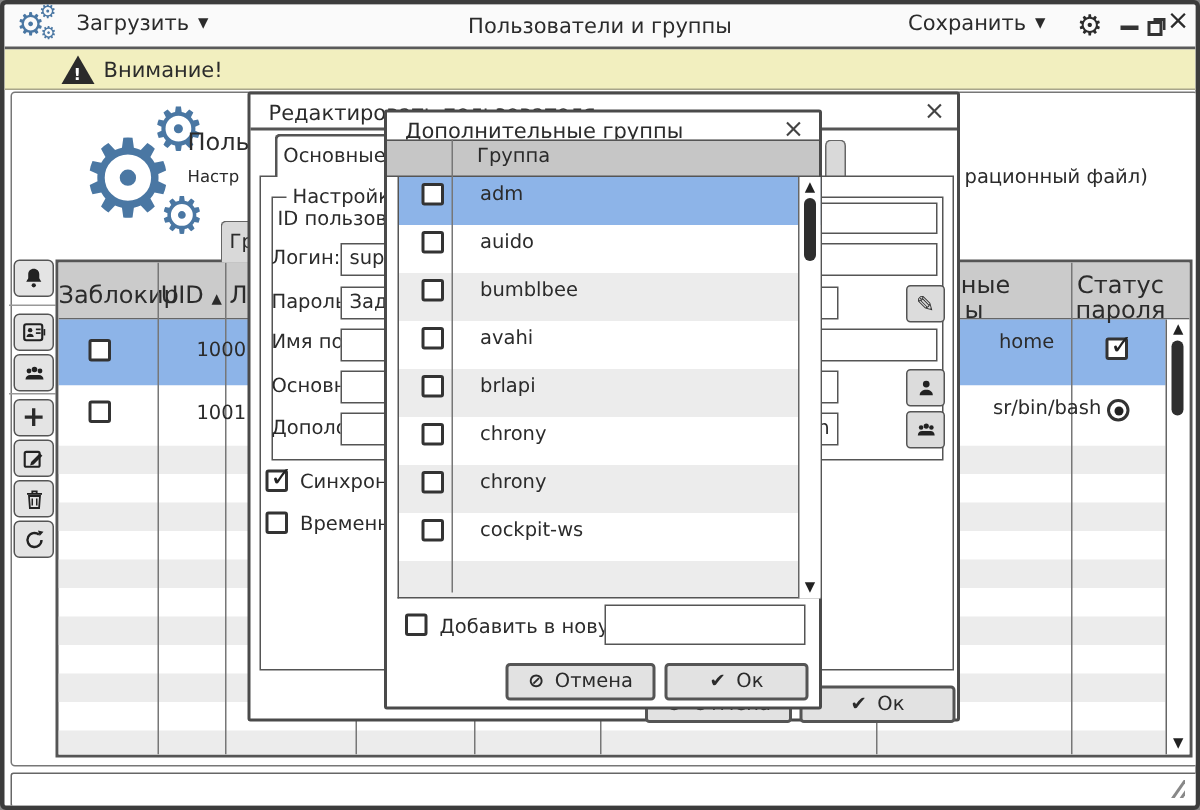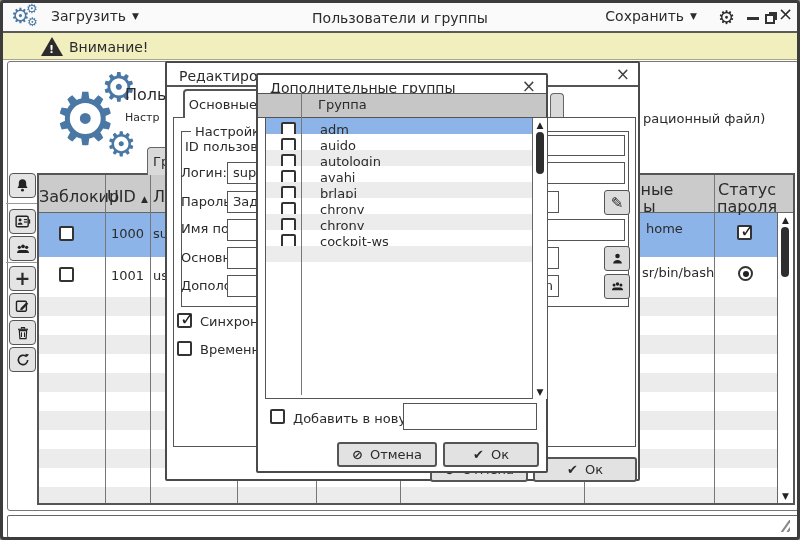--- a/index.html
+++ b/index.html
@@ -68,21 +68,21 @@
   .table { position:absolute; left:34px; top:170px; width:758px; height:332px;
            border:2px solid #555; background:#fff; overflow:hidden; z-index:1; }
   .t-header { position:absolute; left:0; top:0; width:100%; height:38px; background:#cbcbcb;
               border-bottom:1.5px solid #666; font-size:12.5px; }
   .t-col { position:absolute; top:0; bottom:0; width:1px; background:#777; }
   .stripes { position:absolute; left:0; top:122px; right:16px; bottom:0; }
   .stripe { height:19px; }
   .stripe:nth-child(odd) { background:#ececec; }
   .row1 { position:absolute; left:0; top:38px; width:742px; height:44px; background:#8db4e8; }
   .row2 { position:absolute; left:0; top:82px; width:742px; height:40px; background:#fff; }
-  .cell { position:absolute; font-size:13px; }
+  .cell { position:absolute; font-size:13px;margin-left:20px; }
   .hdr { position:absolute; text-align:center; }
 
   
   .vsb { position:absolute; background:#fff; border-left:1.5px solid #666; }
   .sb-arrow { position:absolute; left:0; width:100%; text-align:center; font-size:9px; color:#222; }
   .sb-thumb { position:absolute; left:3px; width:8px; background:#2e2e2e; border-radius:4px; }
 
   
   .cb { position:absolute; width:15px; height:15px; border:2px solid #333; border-radius:2px; background:#fff; }
   .cb.checked::after { content:"✓"; position:absolute; left:1px; top:-7px; font-size:18px; font-weight:bold; color:#222; }
@@ -115,21 +115,21 @@
   .groupbox { position:absolute; left:14px; top:68px; width:448px; height:176px; border:1.5px solid #555; }
   .gb-legend { position:absolute; left:24px; top:61px; background:#fff; padding:0 4px; font-size:13px; white-space:nowrap; }
   .flabel { position:absolute; font-size:13px; white-space:nowrap; }
 
   
   .glist-header { position:absolute; left:0; top:18px; width:100%; height:25px; background:#c6c6c6;
                   border-top:1.5px solid #555; border-bottom:1.5px solid #555; }
   .glist { position:absolute; left:7px; top:43px; width:283px; height:281px;
            border-left:1.5px solid #555; border-right:1.5px solid #555; border-bottom:1.5px solid #555;
            overflow:hidden; }
-  .grow { position:relative; height:16px; }
+  .grow { position:relative; height:32px; }
   .grow:nth-child(odd) { background:#ececec; }
   .grow:nth-child(even) { background:#fff; }
   .grow.selected { background:#8db4e8; }
   .grow .cb { left:15px; top:4px; }
   .grow .gname { position:absolute; left:54px; top:4px; font-size:13px; }
   .gcol-div { position:absolute; left:43px; top:18px; bottom:76px; width:1px; background:#777; z-index:1; }
   .ghdr-label { position:absolute; left:60px; top:22px; font-size:13px; }
 
   .resize-grip { position:absolute; right:8px; bottom:5px; width:14px; height:12px; overflow:hidden; }
   .resize-grip i { position:absolute; width:16px; height:1.5px; background:#888; transform:rotate(-55deg); }
@@ -366,21 +366,21 @@
       <div class="grow selected">
           <span class="cb" style="position:absolute"></span>
           <span class="gname">adm</span>
         </div>
       <div class="grow">
           <span class="cb" style="position:absolute"></span>
           <span class="gname">auido</span>
         </div>
       <div class="grow">
           <span class="cb" style="position:absolute"></span>
-          <span class="gname">autologin</span>
+          <span class="gname">bumblbee</span>
         </div>
       <div class="grow">
           <span class="cb" style="position:absolute"></span>
           <span class="gname">avahi</span>
         </div>
       <div class="grow">
           <span class="cb" style="position:absolute"></span>
           <span class="gname">brlapi</span>
         </div>
       <div class="grow">

